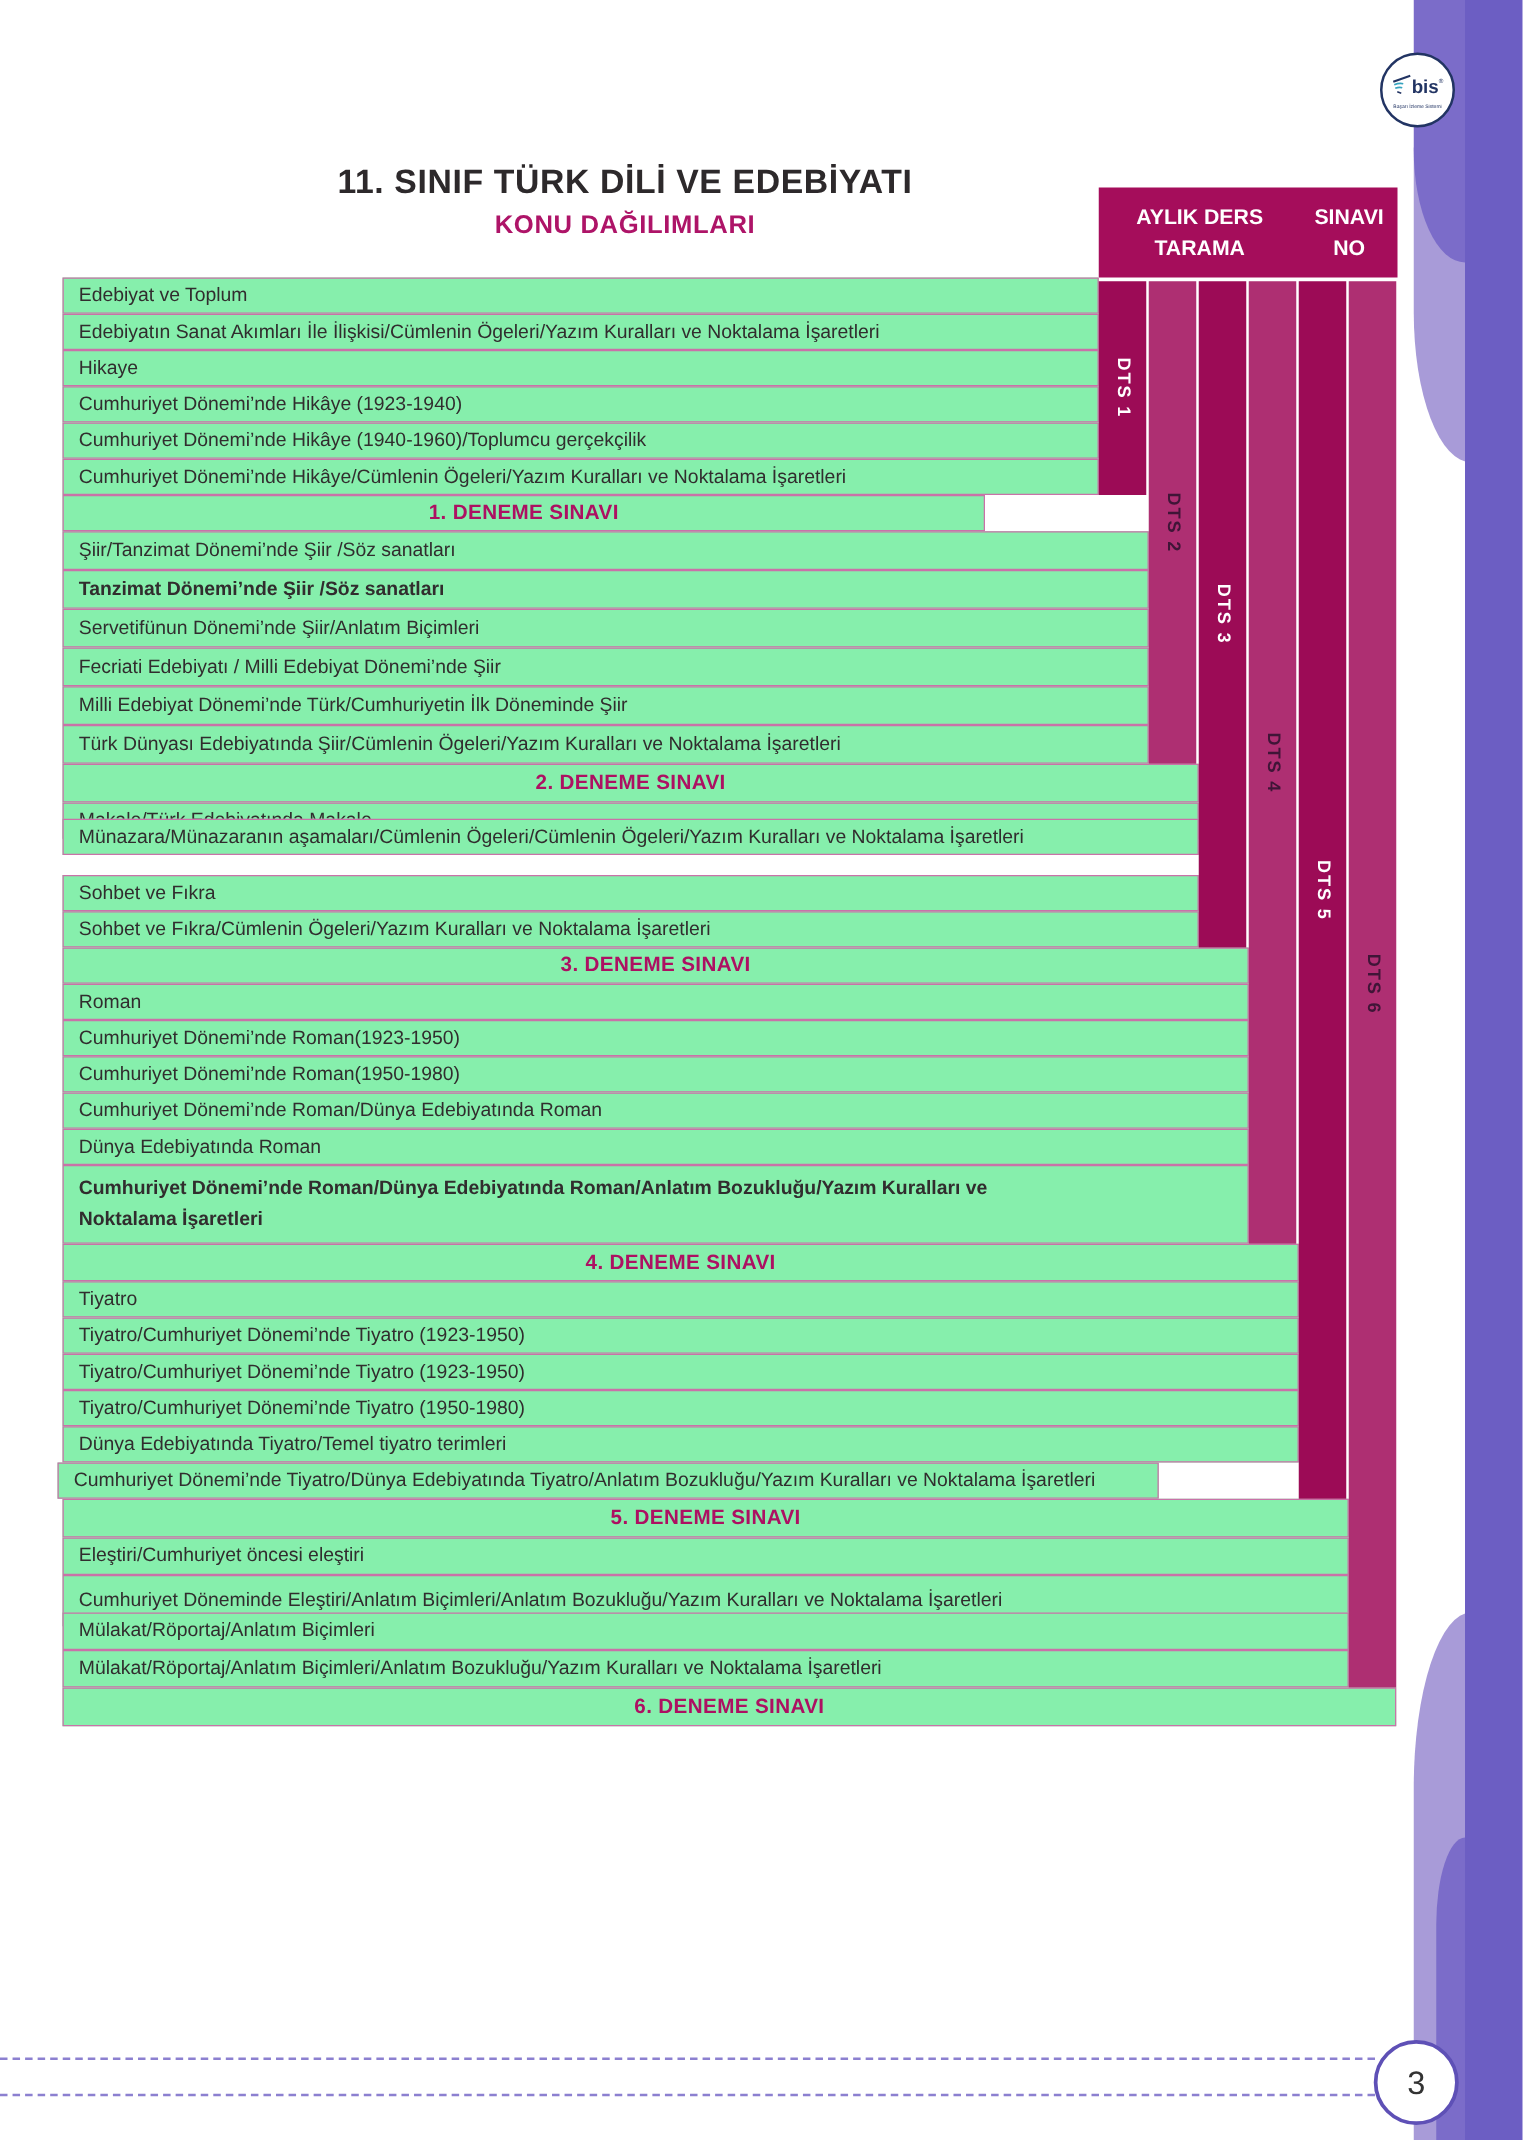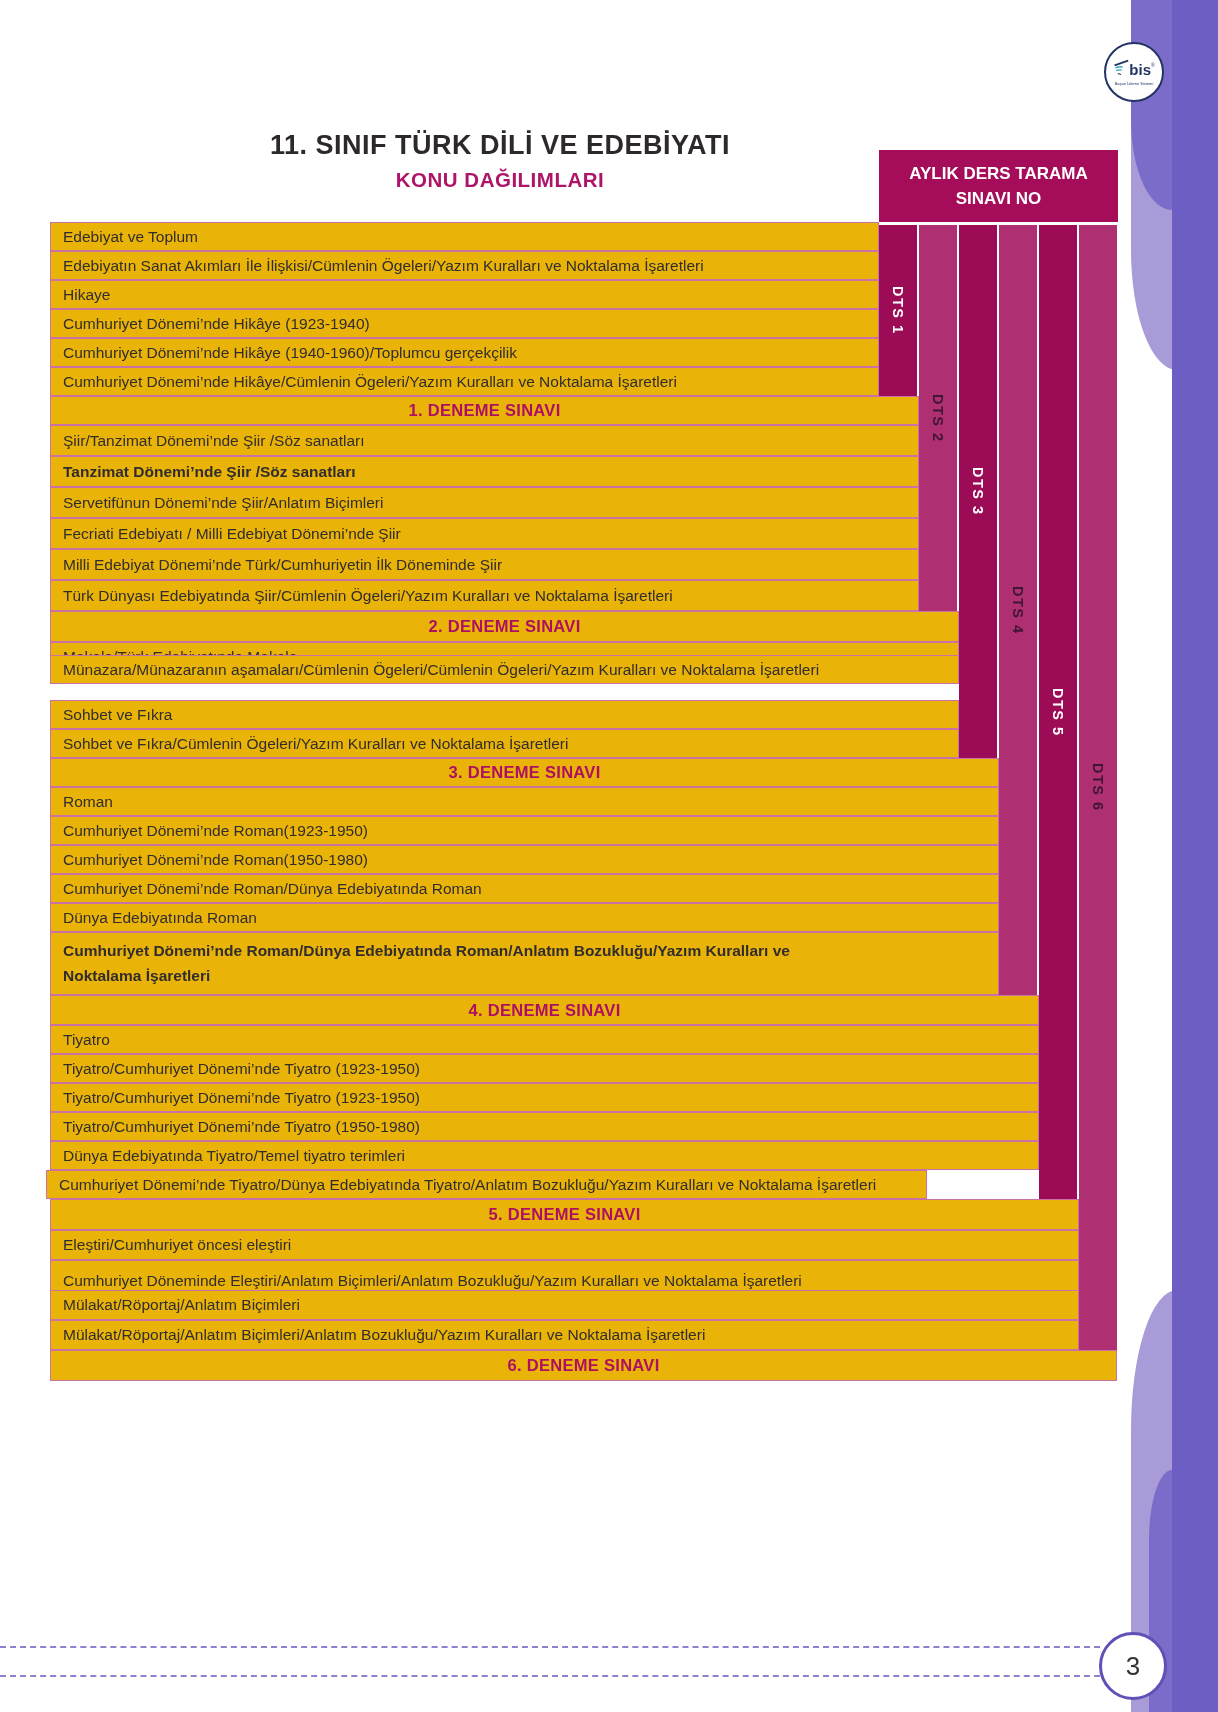--- a/index.html
+++ b/index.html
@@ -24,25 +24,25 @@
   .logo-row{display:flex;align-items:center;}
   .logo-bis{font-weight:bold;font-size:15px;color:var(--logo-navy);letter-spacing:0;}
   .logo-reg{font-size:5px;color:var(--logo-navy);vertical-align:super;margin-top:-8px;}
   .logo-tag{font-size:4px;color:var(--logo-navy);margin-top:1px;white-space:nowrap;}
   
   .titles{position:absolute;left:50px;top:130px;width:900px;text-align:center;z-index:2;}
   .title-main{font-size:27px;font-weight:bold;color:var(--title-dark);letter-spacing:.5px;}
   .title-sub{font-size:20.5px;font-weight:bold;color:var(--subtitle);margin-top:7px;letter-spacing:.5px;}
   
   .exam-header{position:absolute;left:879px;top:150px;width:239px;height:72px;background:var(--header-bg);
-    color:#fff;font-weight:bold;font-size:17px;line-height:25px;display:flex;flex-direction:column;
+    color:#fff;font-weight:bold;font-size:17px;line-height:25px;display:flex;flex-direction:row;
     align-items:center;justify-content:center;text-align:center;z-index:2;}
   
   #table-root{position:absolute;left:0;top:0;z-index:2;}
-  .row{position:absolute;box-sizing:border-box;background:#eab308;border:1px solid var(--row-border);
+  .row{position:absolute;box-sizing:border-box;background:#86efac;border:1px solid var(--row-border);
     display:flex;align-items:center;}
   .row span{font-size:15.5px;color:var(--topic-text);padding-left:12px;white-space:nowrap;}
   .row--tall{align-items:flex-start;}
   .row--tall span{white-space:normal;max-width:750px;line-height:25px;padding-top:5px;font-weight:bold;}
   .row--deneme{justify-content:center;}
   .row--deneme span{font-size:16.5px;font-weight:bold;color:var(--deneme-text);padding-left:0;letter-spacing:.3px;}
   .bar{position:absolute;display:flex;align-items:center;justify-content:center;z-index:3;}
   .bar--dark{background:var(--bar-dark);}
   .bar--light{background:var(--bar-light);}
   .bar-label{writing-mode:vertical-rl;text-orientation:mixed;font-weight:bold;font-size:14.5px;letter-spacing:1.5px;}
@@ -103,21 +103,21 @@
     </div>
     <div class="row " style="left: 50px; top: 309px; width: 829px; height: 29px;">
       <span>Cumhuriyet Dönemi’nde Hikâye (1923-1940)</span>
     </div>
     <div class="row " style="left: 50px; top: 338px; width: 829px; height: 29px;">
       <span>Cumhuriyet Dönemi’nde Hikâye (1940-1960)/Toplumcu gerçekçilik</span>
     </div>
     <div class="row " style="left: 50px; top: 367px; width: 829px; height: 29px;">
       <span>Cumhuriyet Dönemi’nde Hikâye/Cümlenin Ögeleri/Yazım Kuralları ve Noktalama İşaretleri</span>
     </div>
-    <div class="row row--deneme" style="left: 50px; top: 396px; width: 869px; height: 29px; justify-content: center;">
+    <div class="row row--deneme" style="left: 50px; top: 396px; width: 738px; height: 29px; justify-content: center;">
       <span>1. DENEME SINAVI</span>
     </div>
     <div class="row " style="left: 50px; top: 425px; width: 869px; height: 31px;">
       <span>Şiir/Tanzimat Dönemi’nde Şiir /Söz sanatları</span>
     </div>
     <div class="row " style="left: 50px; top: 456px; width: 869px; height: 31px; font-weight: bold;">
       <span>Tanzimat Dönemi’nde Şiir /Söz sanatları</span>
     </div>
     <div class="row " style="left: 50px; top: 487px; width: 869px; height: 31px;">
       <span>Servetifünun Dönemi’nde Şiir/Anlatım Biçimleri</span>

